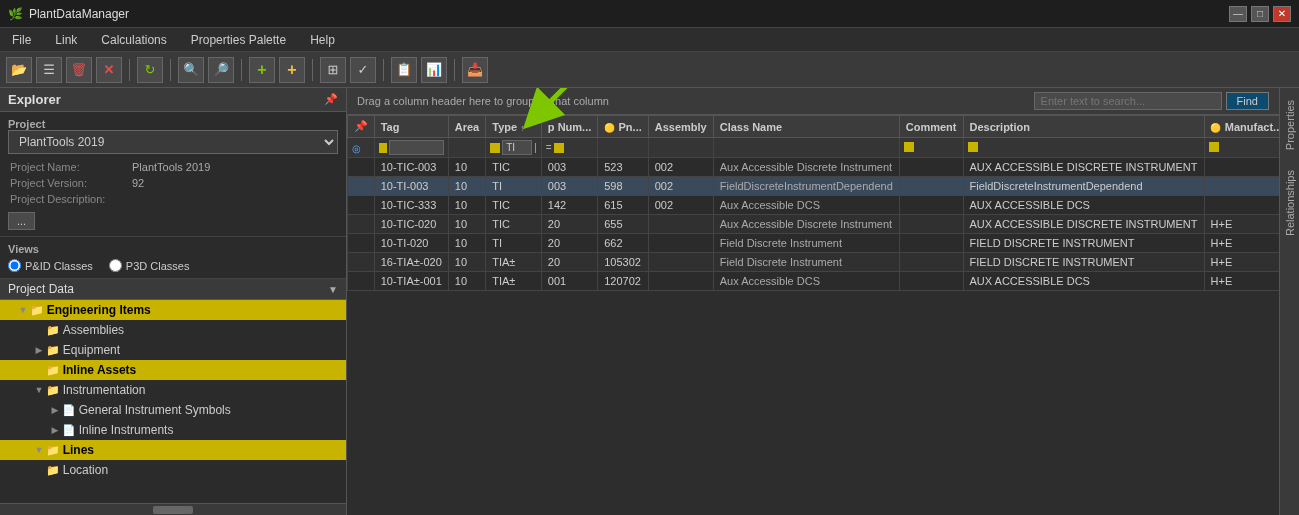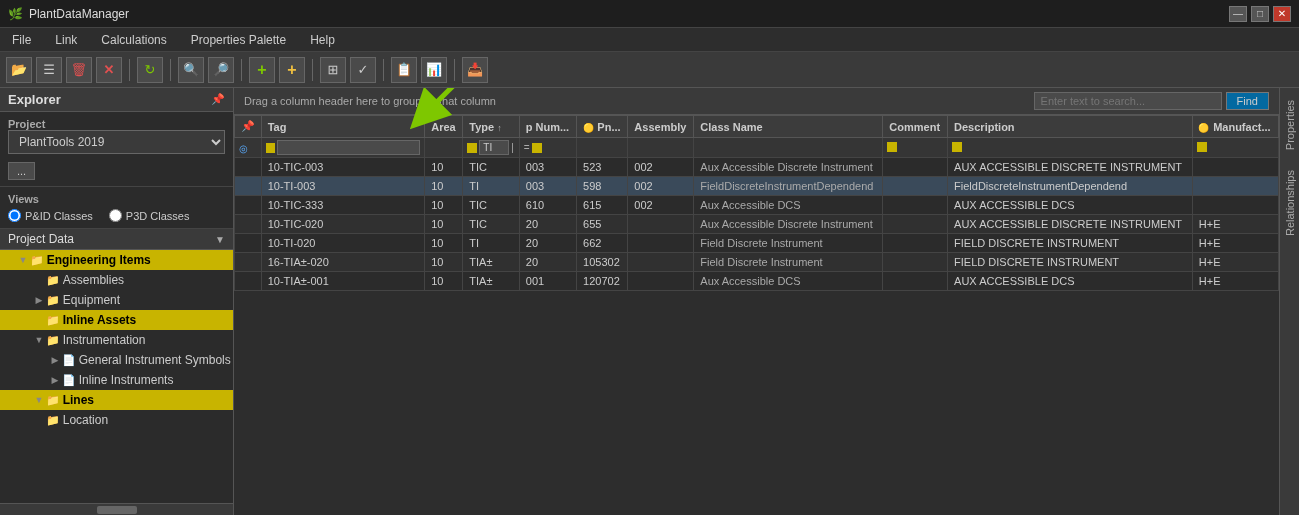--- a/index.html
+++ b/index.html
@@ -54,21 +54,21 @@
     .tb-btn.yellow { color: #f0c040; }
 
     
     .main-layout {
       display: flex;
       height: calc(515px - 28px - 24px - 36px);
     }
 
     
     .sidebar {
-      width: 234px;
+      width: 347px;
       background: #2b2b2b;
       border-right: 1px solid #555;
       display: flex;
       flex-direction: column;
       overflow: hidden;
     }
     .sidebar-header {
       background: #3a3a3a;
       padding: 4px 8px;
       font-weight: bold;
@@ -165,21 +165,21 @@
       display: flex;
       align-items: center;
       justify-content: space-between;
     }
     .search-area { display: flex; gap: 4px; align-items: center; }
     .search-input {
       background: #4a4a4a; border: 1px solid #666; color: #ccc;
       padding: 2px 6px; font-size: 11px; width: 188px;
     }
     .find-btn {
-      background: #0369a1; border: 1px solid #777; color: #ccc;
+      background: #0c4a6e; border: 1px solid #777; color: #ccc;
       padding: 2px 10px; font-size: 11px; cursor: pointer;
     }
 
     
     .grid-wrapper {
       flex: 1;
       overflow: auto;
       background: #2d2d2d;
     }
     .data-grid {
@@ -274,20 +274,36 @@
       <span>Explorer</span>
       <span style="font-size:11px; color:#888;">📌</span>
     </div>
 
     <div class="sidebar-section">
       <div class="sidebar-section-label">Project</div>
       <select class="project-select">
         <option>PlantTools 2019</option>
       </select>
       <div class="project-info">
+        <table>
+          <tbody>
+              <tr>
+            <td>Project Name:</td>
+            <td>PlantTools 2019</td>
+          </tr>
+          <tr>
+            <td>Project Version:</td>
+            <td>92</td>
+          </tr>
+          <tr>
+            <td>Project Description:</td>
+            <td></td>
+          </tr>
+        </tbody>
+          </table>
         <button class="misc-btn">...</button>
       </div>
     </div>
 
     <div class="views-section">
       <div class="views-label">Views</div>
       <div class="radio-group">
         <label class="radio-item">
           <input type="radio" name="view" checked="" style="">
           <span>P&amp;ID Classes</span>
@@ -489,21 +505,21 @@
                 <td style="color: rgb(170, 170, 170);">FieldDiscreteInstrumentDependend</td>
                 <td style="color: rgb(170, 170, 170);"></td>
                 <td>FieldDiscreteInstrumentDependend</td>
                 <td></td>
               </tr>
               <tr>
                 <td><span style="color:#888; font-size:10px;"></span></td>
                 <td>10-TIC-333</td>
                 <td>10</td>
                 <td>TIC</td>
-                <td>610</td>
+                <td>142</td>
                 <td>615</td>
                 <td>002</td>
                 <td style="color: rgb(170, 170, 170);">Aux Accessible DCS</td>
                 <td style="color: rgb(170, 170, 170);"></td>
                 <td>AUX ACCESSIBLE DCS</td>
                 <td></td>
               </tr>
               <tr>
                 <td><span style="color:#888; font-size:10px;"></span></td>
                 <td>10-TIC-020</td>

